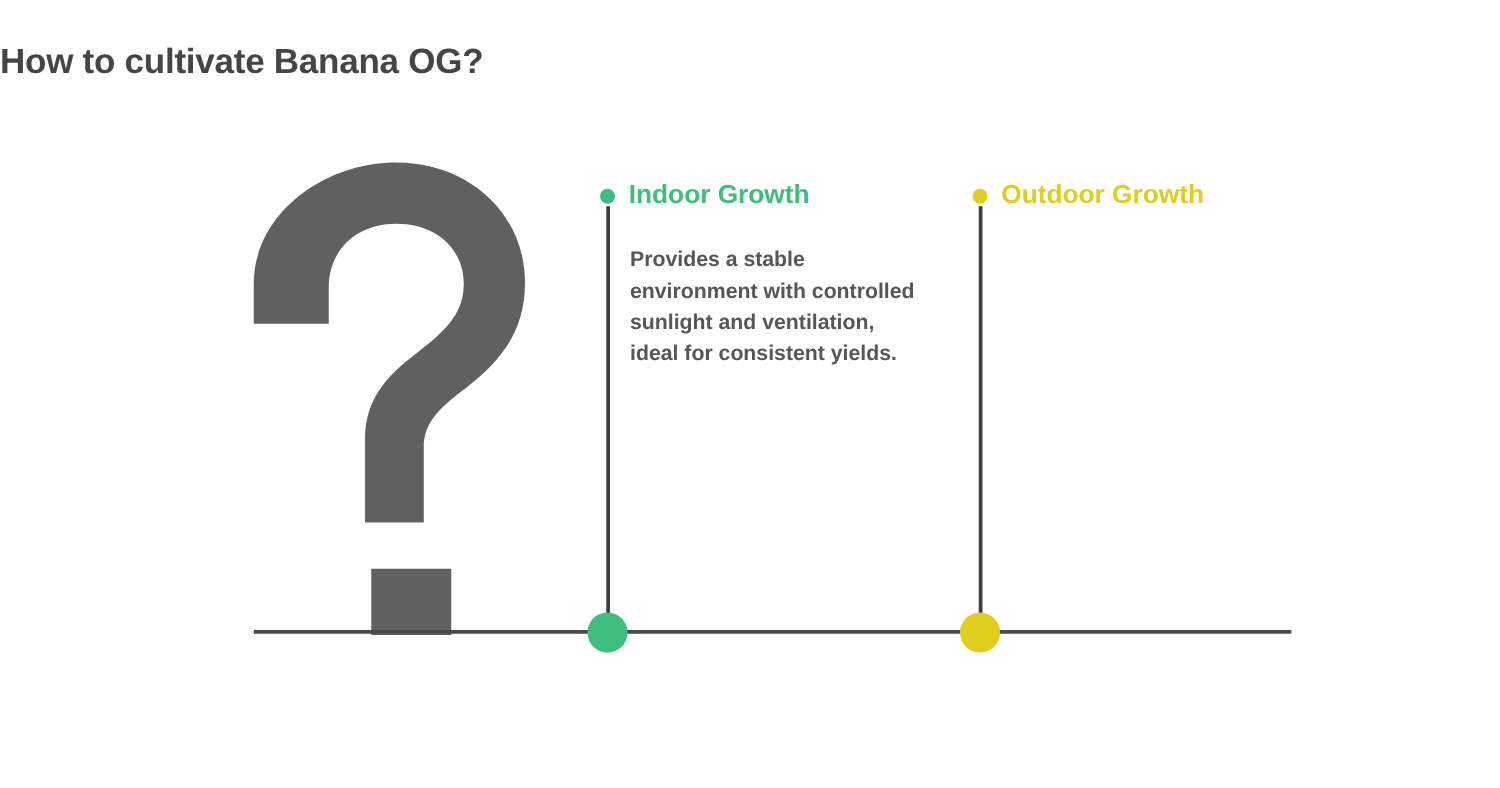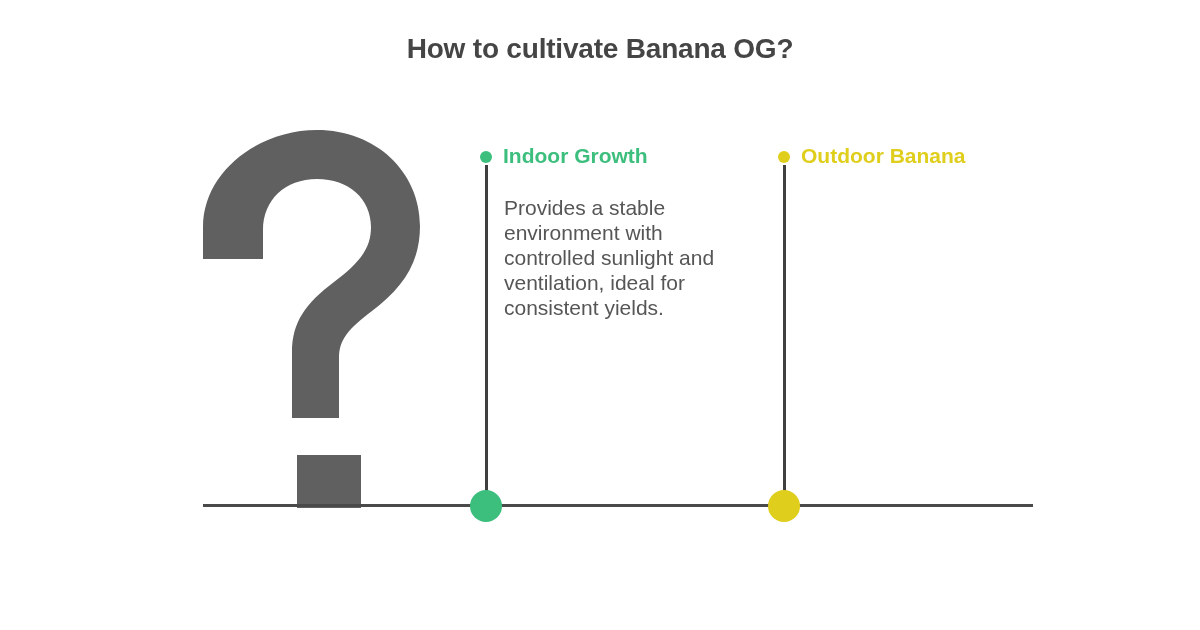--- a/index.html
+++ b/index.html
@@ -20,21 +20,20 @@
     height: 630px;
     background: #ffffff;
   }
 
   
   #page-title {
     position: absolute;
     left: 0;
     top: 33px;
     width: 1200px;
-    text-align: center;
     font-size: 28px;
     font-weight: bold;
     color: #454545;
     letter-spacing: -0.2px;
   }
 
   
   #question-mark {
     position: absolute;
     left: 196px;
@@ -102,23 +101,24 @@
     font-size: 21px;
     font-weight: bold;
     white-space: nowrap;
   }
 
   .col-body {
     position: absolute;
     left: 18px;
     top: 195px;
     width: 232px;
-    font-size: 21px;
+    font-size: 17px;
     line-height: 25px;
     color: #565656;
+    font-weight: bold;
   }
 
   .green-fill { background: #3CBE7D; }
   .green-text { color: #3CBE7D; }
   .yellow-fill { background: #E0CE1C; }
   .yellow-text { color: #E0CE1C; }
 </style>
 </head>
 <body>
 
@@ -156,16 +156,16 @@
     <div class="stem"></div>
     <div class="dot-large green-fill"></div>
     <div class="col-heading green-text">Indoor Growth</div>
     <div class="col-body">Provides a stable environment with controlled sunlight and ventilation, ideal for consistent yields.</div>
   </div>
 
   <div class="column" id="column-outdoor">
     <div class="dot-small yellow-fill"></div>
     <div class="stem"></div>
     <div class="dot-large yellow-fill"></div>
-    <div class="col-heading yellow-text">Outdoor Banana</div>
+    <div class="col-heading yellow-text">Outdoor Growth</div>
   </div>
 
 </div>
 
 </body></html>

